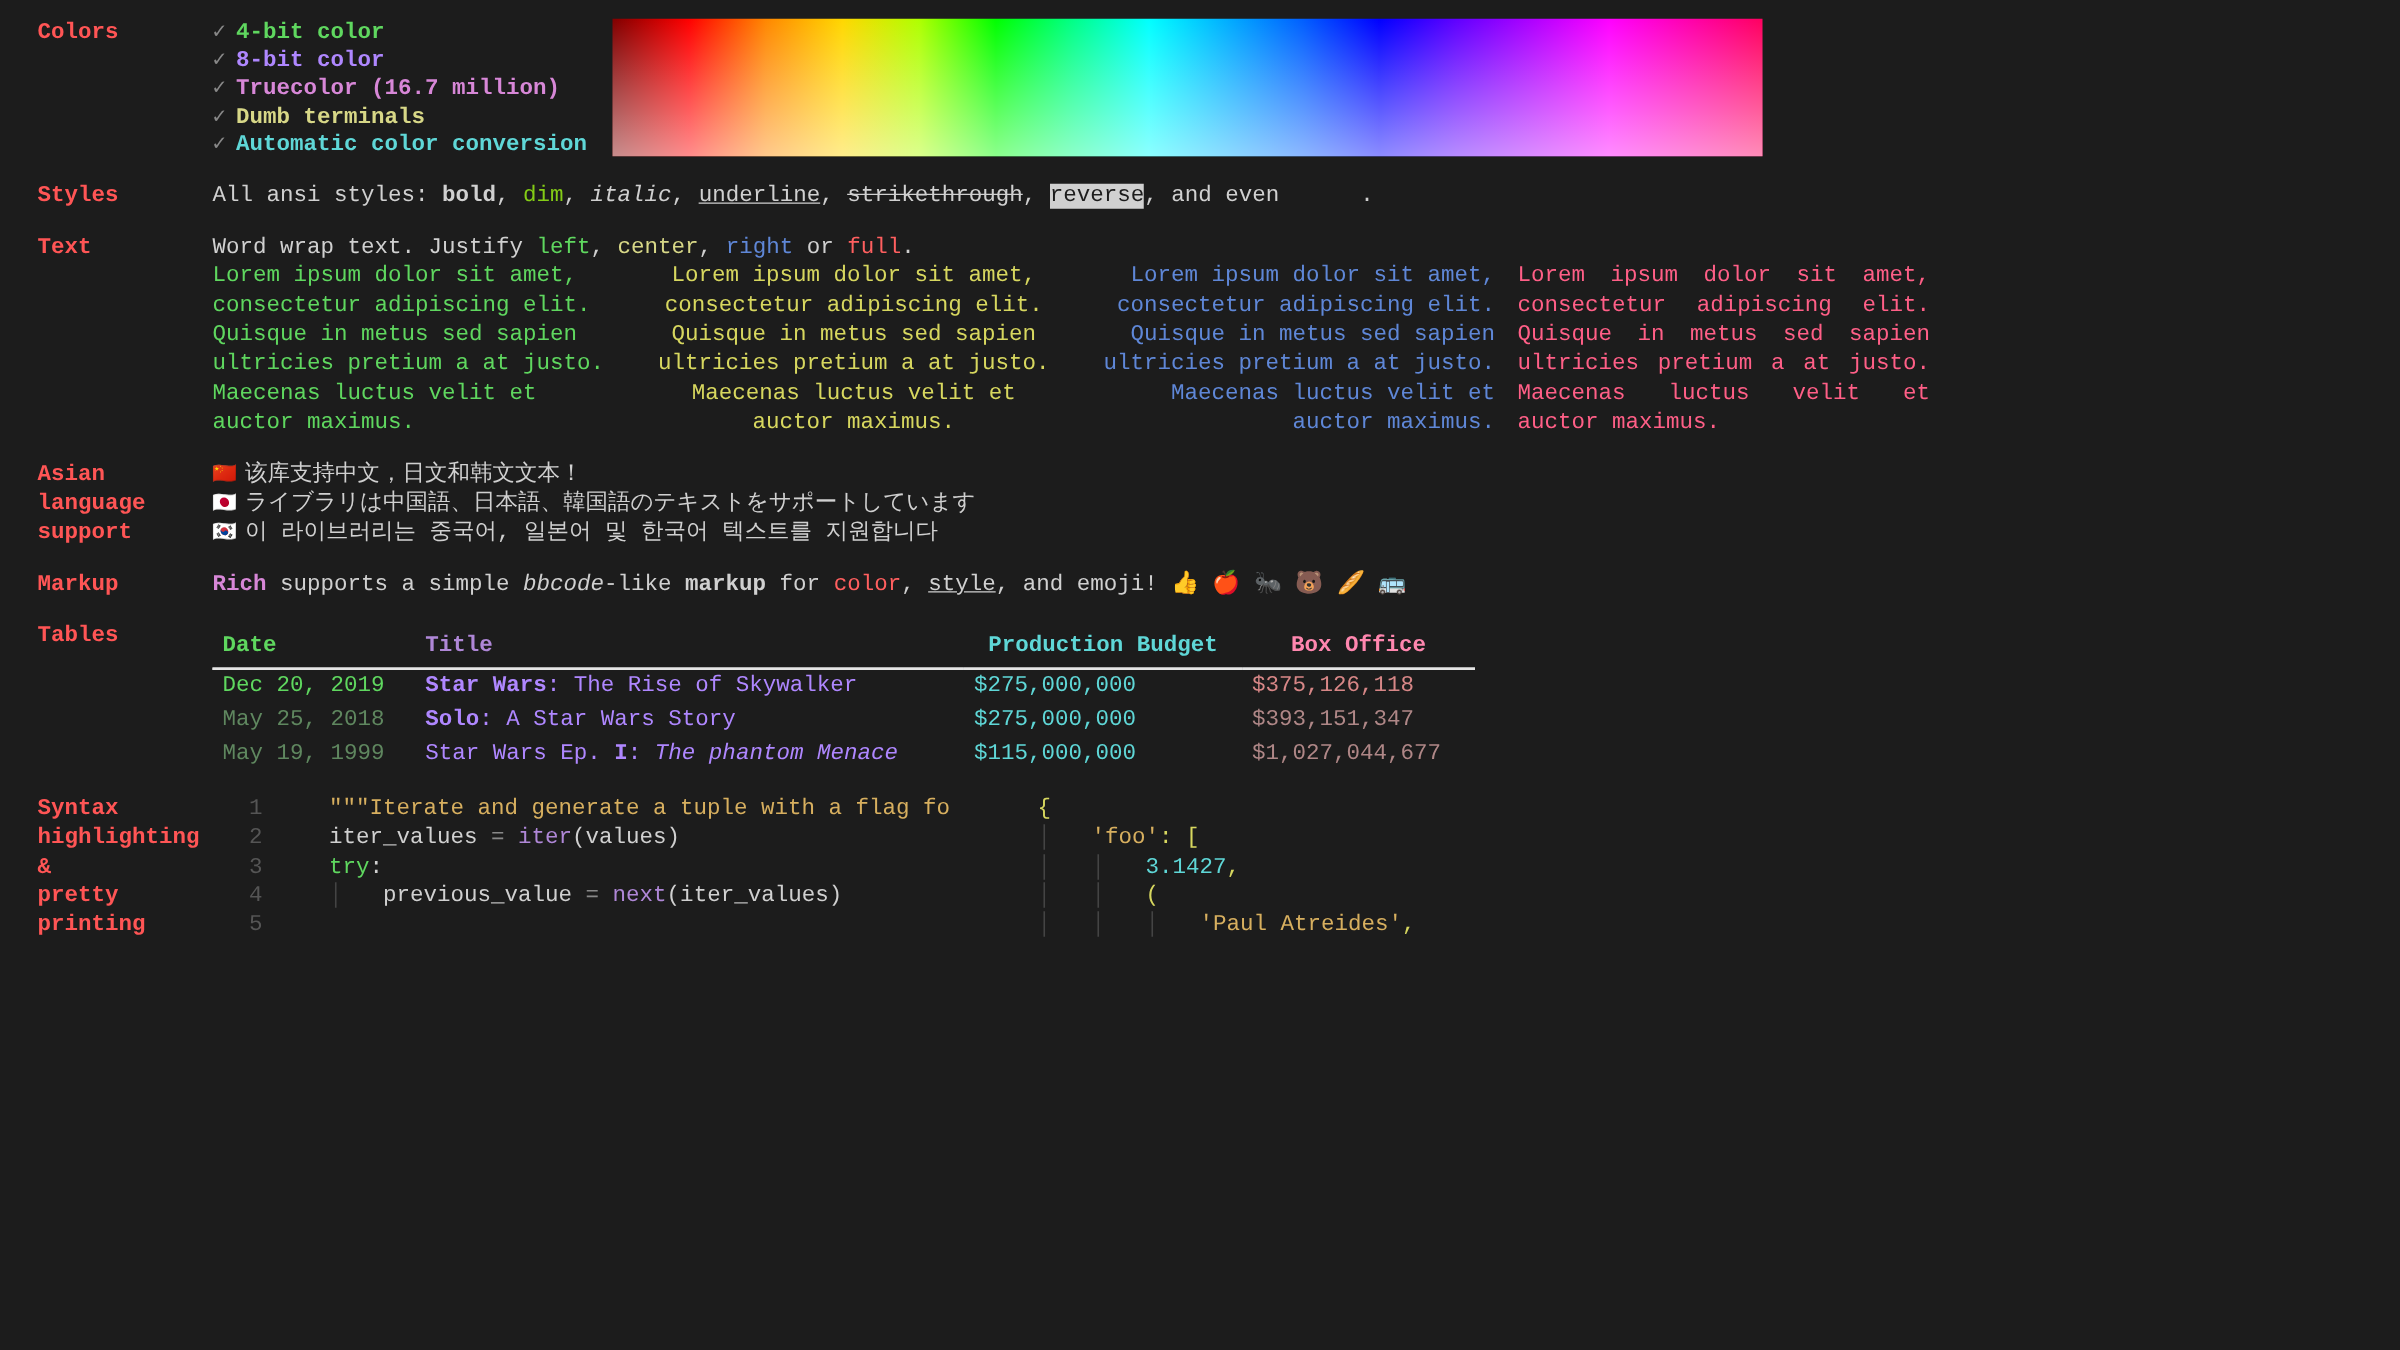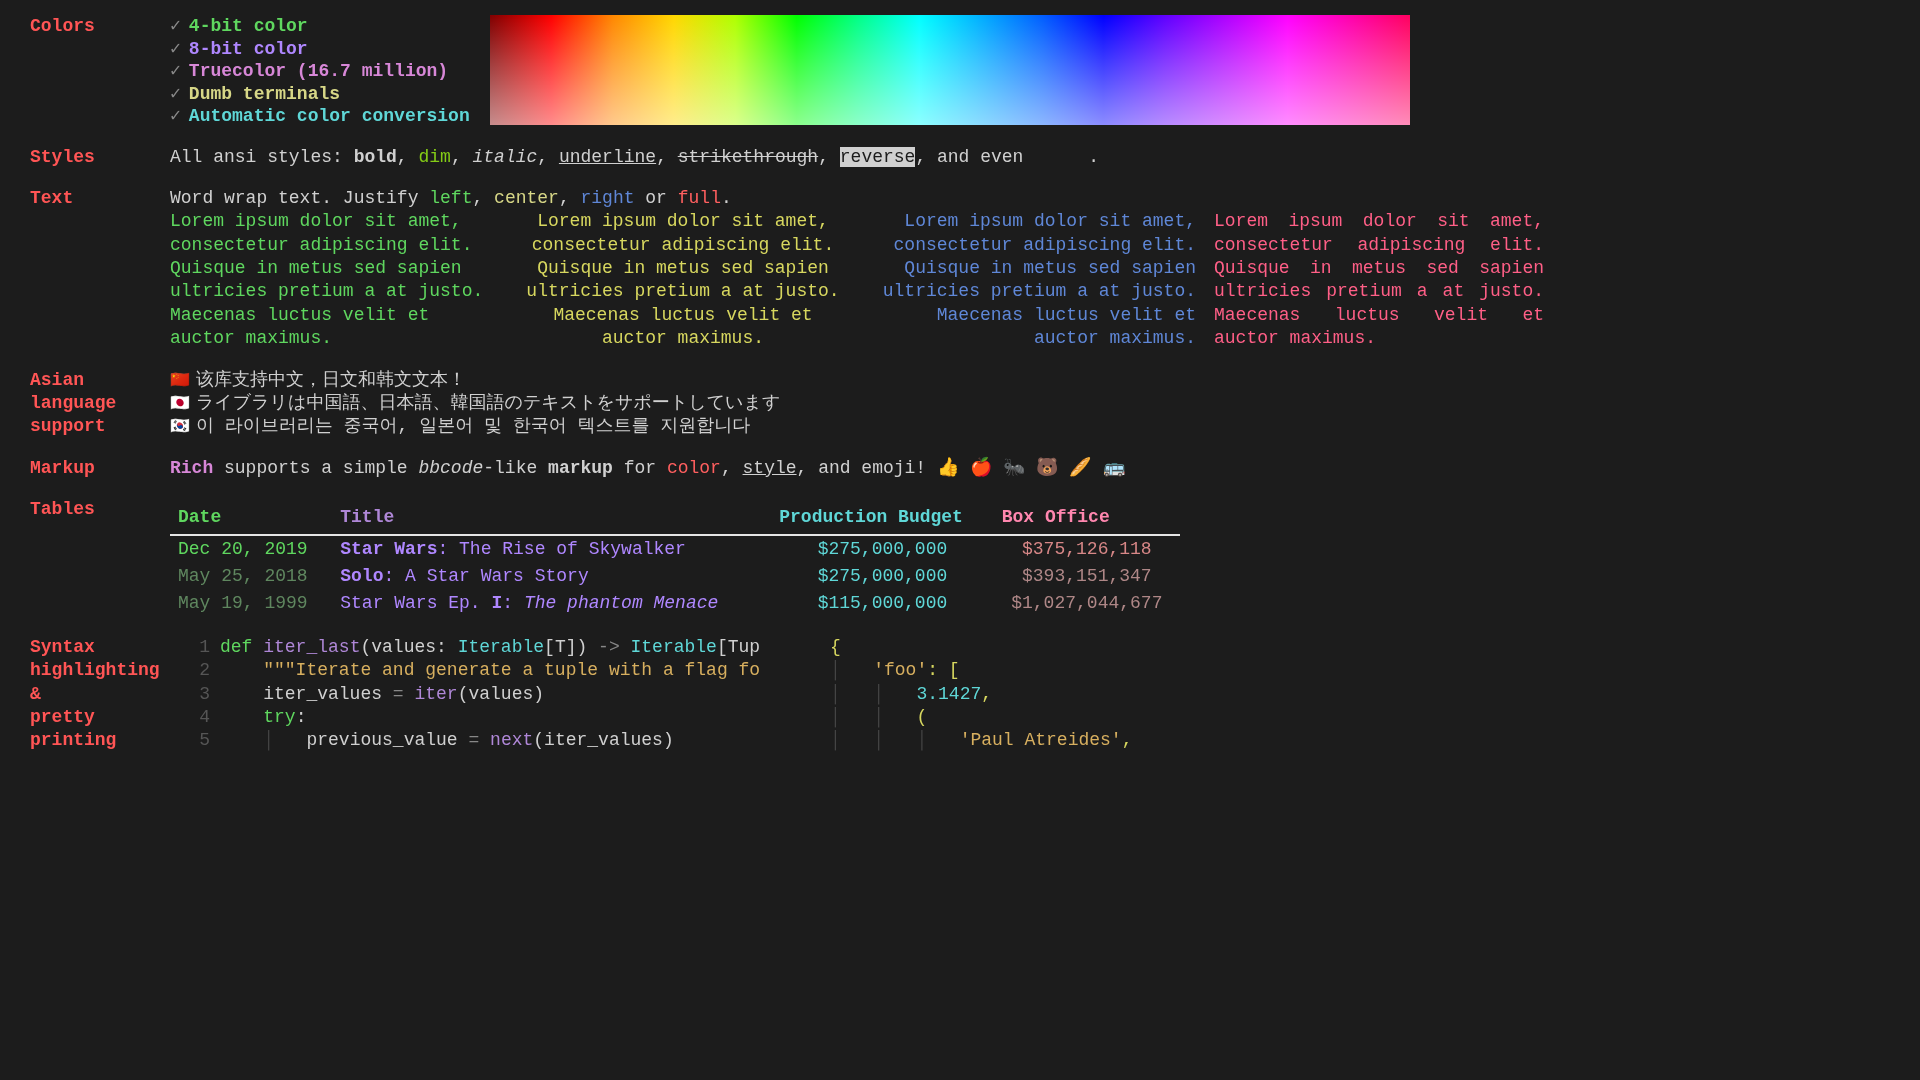--- a/index.html
+++ b/index.html
@@ -30,23 +30,23 @@
 .color-item{line-height:1.25}
 .lorem-cols{display:flex;gap:18px;margin-top:0}
 .lorem-col{width:330px}
 .lc1{color:#5fd75f;text-align:left}
 .lc2{color:#d7d75f;text-align:center}
 .lc3{color:#5f87d7;text-align:right}
 .lc4{color:#ff5f87;text-align:justify}
 .flag{font-size:16px;margin-right:6px}
 table.tbl{width:1010px;border-collapse:collapse;margin-top:4px}
 table.tbl th{text-align:left;font-weight:bold;padding:4px 8px;border-bottom:2px solid #e5e5e5}
-table.tbl th:nth-child(3),table.tbl th:nth-child(4){text-align:left}
+table.tbl th:nth-child(3),table.tbl th:nth-child(4){text-align:center}
 table.tbl td{padding:2px 8px}
-table.tbl td:nth-child(3),table.tbl td:nth-child(4){text-align:center}
+table.tbl td:nth-child(3),table.tbl td:nth-child(4){text-align:left}
 .th-date{color:#5fd75f}
 .th-title{color:#af87d7}
 .th-budget{color:#5fd7d7}
 .th-box{color:#ff87af}
 .code-area{display:flex}
 .gutter{color:#555;text-align:right;padding-right:10px;user-select:none;width:50px}
 .codeline{white-space:pre}
 .kw{color:#5fd75f}
 .fn{color:#af87d7}
 .str{color:#d7af5f}
@@ -165,21 +165,20 @@
  <div class="content">
   <div class="code-area">
    <div class="gutter" id="gutter">
           <div>1</div>
           <div>2</div>
           <div>3</div>
           <div>4</div>
           <div>5</div>
         </div>
    <div id="code" style="width:590px">
-          <div class="codeline"><span class="kw">def </span><span class="fn">iter_last</span><span class="">(values: </span><span class="tp">Iterable</span><span class="">[T]) </span><span class="op">-&gt; </span><span class="tp">Iterable</span><span class="">[Tup</span></div>
           <div class="codeline"><span class="">    </span><span class="str">"""Iterate and generate a tuple with a flag fo</span></div>
           <div class="codeline"><span class="">    iter_values </span><span class="op">= </span><span class="fn">iter</span><span class="">(values)</span></div>
           <div class="codeline"><span class="">    </span><span class="kw">try</span><span class="">:</span></div>
           <div class="codeline"><span class="">    </span><span class="guide">│   </span><span class="">previous_value </span><span class="op">= </span><span class="fn">next</span><span class="">(iter_values)</span></div>
         </div>
    <div class="pretty" id="pretty">
           <div class="codeline"><span class="br">{</span></div>
           <div class="codeline"><span class="guide">│   </span><span class="str">'foo'</span>: <span class="br">[</span></div>
           <div class="codeline"><span class="guide">│   │   </span><span class="num">3.1427</span>,</div>
           <div class="codeline"><span class="guide">│   │   </span><span class="br">(</span></div>

